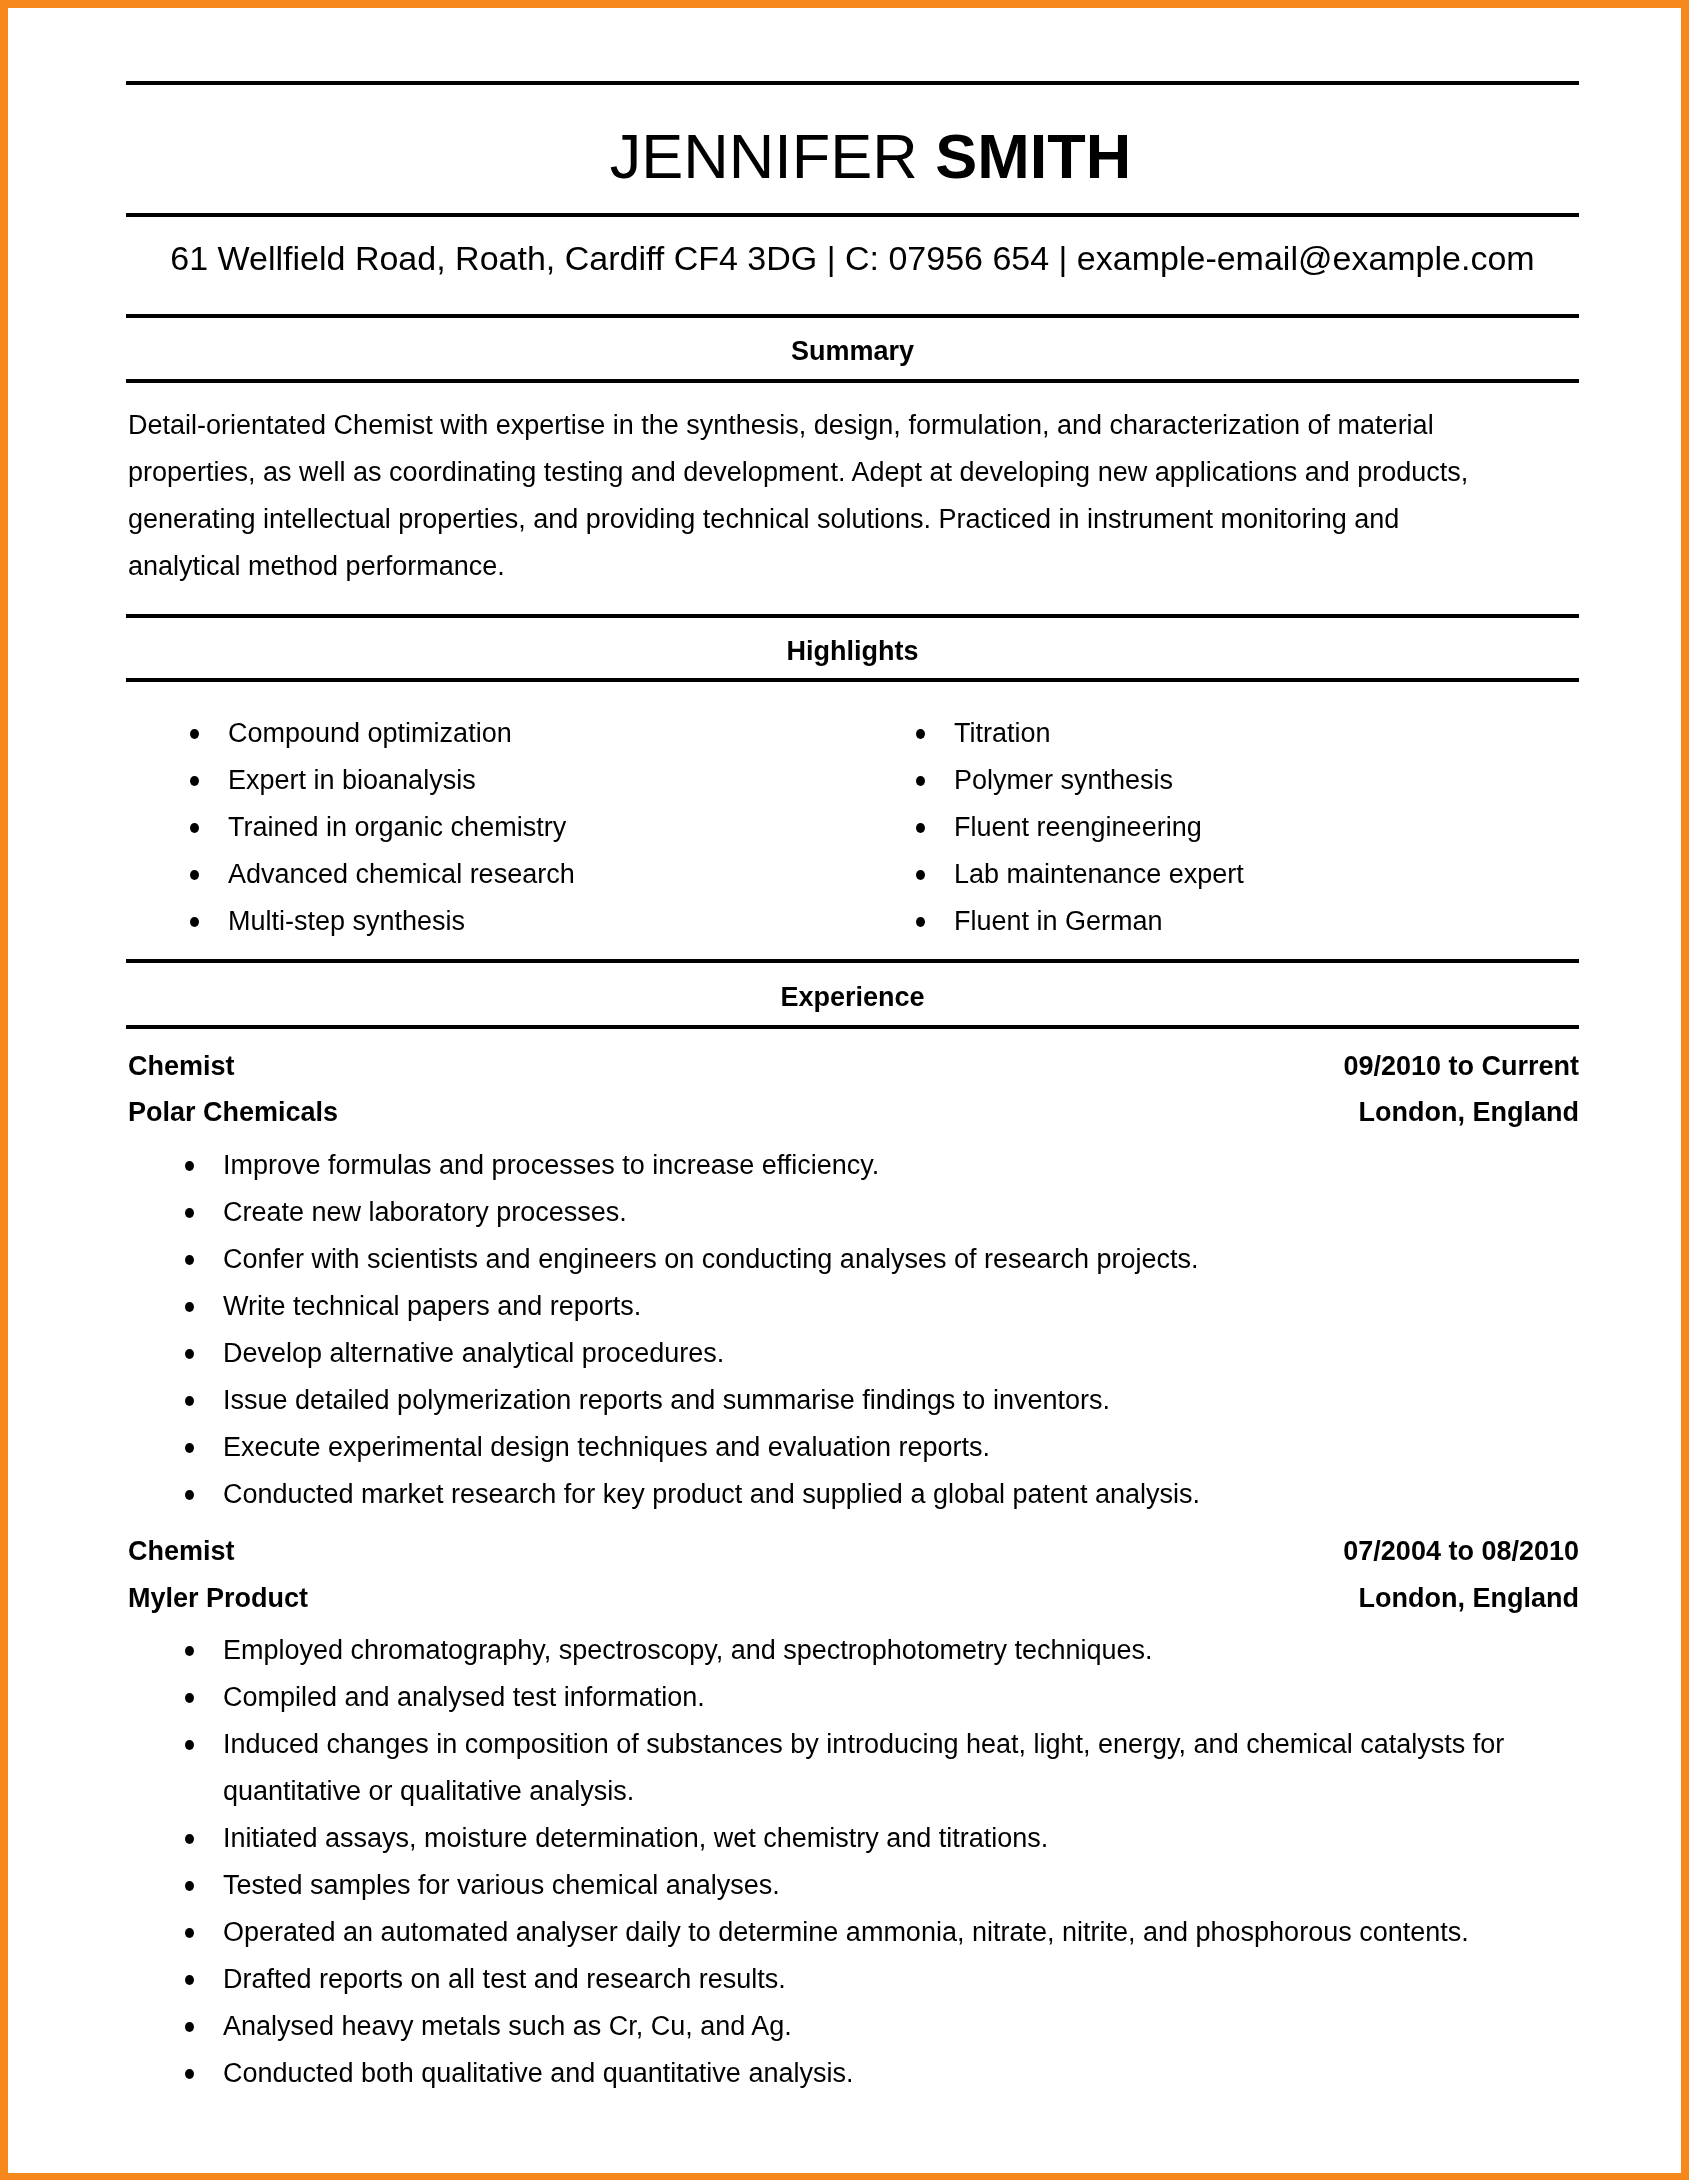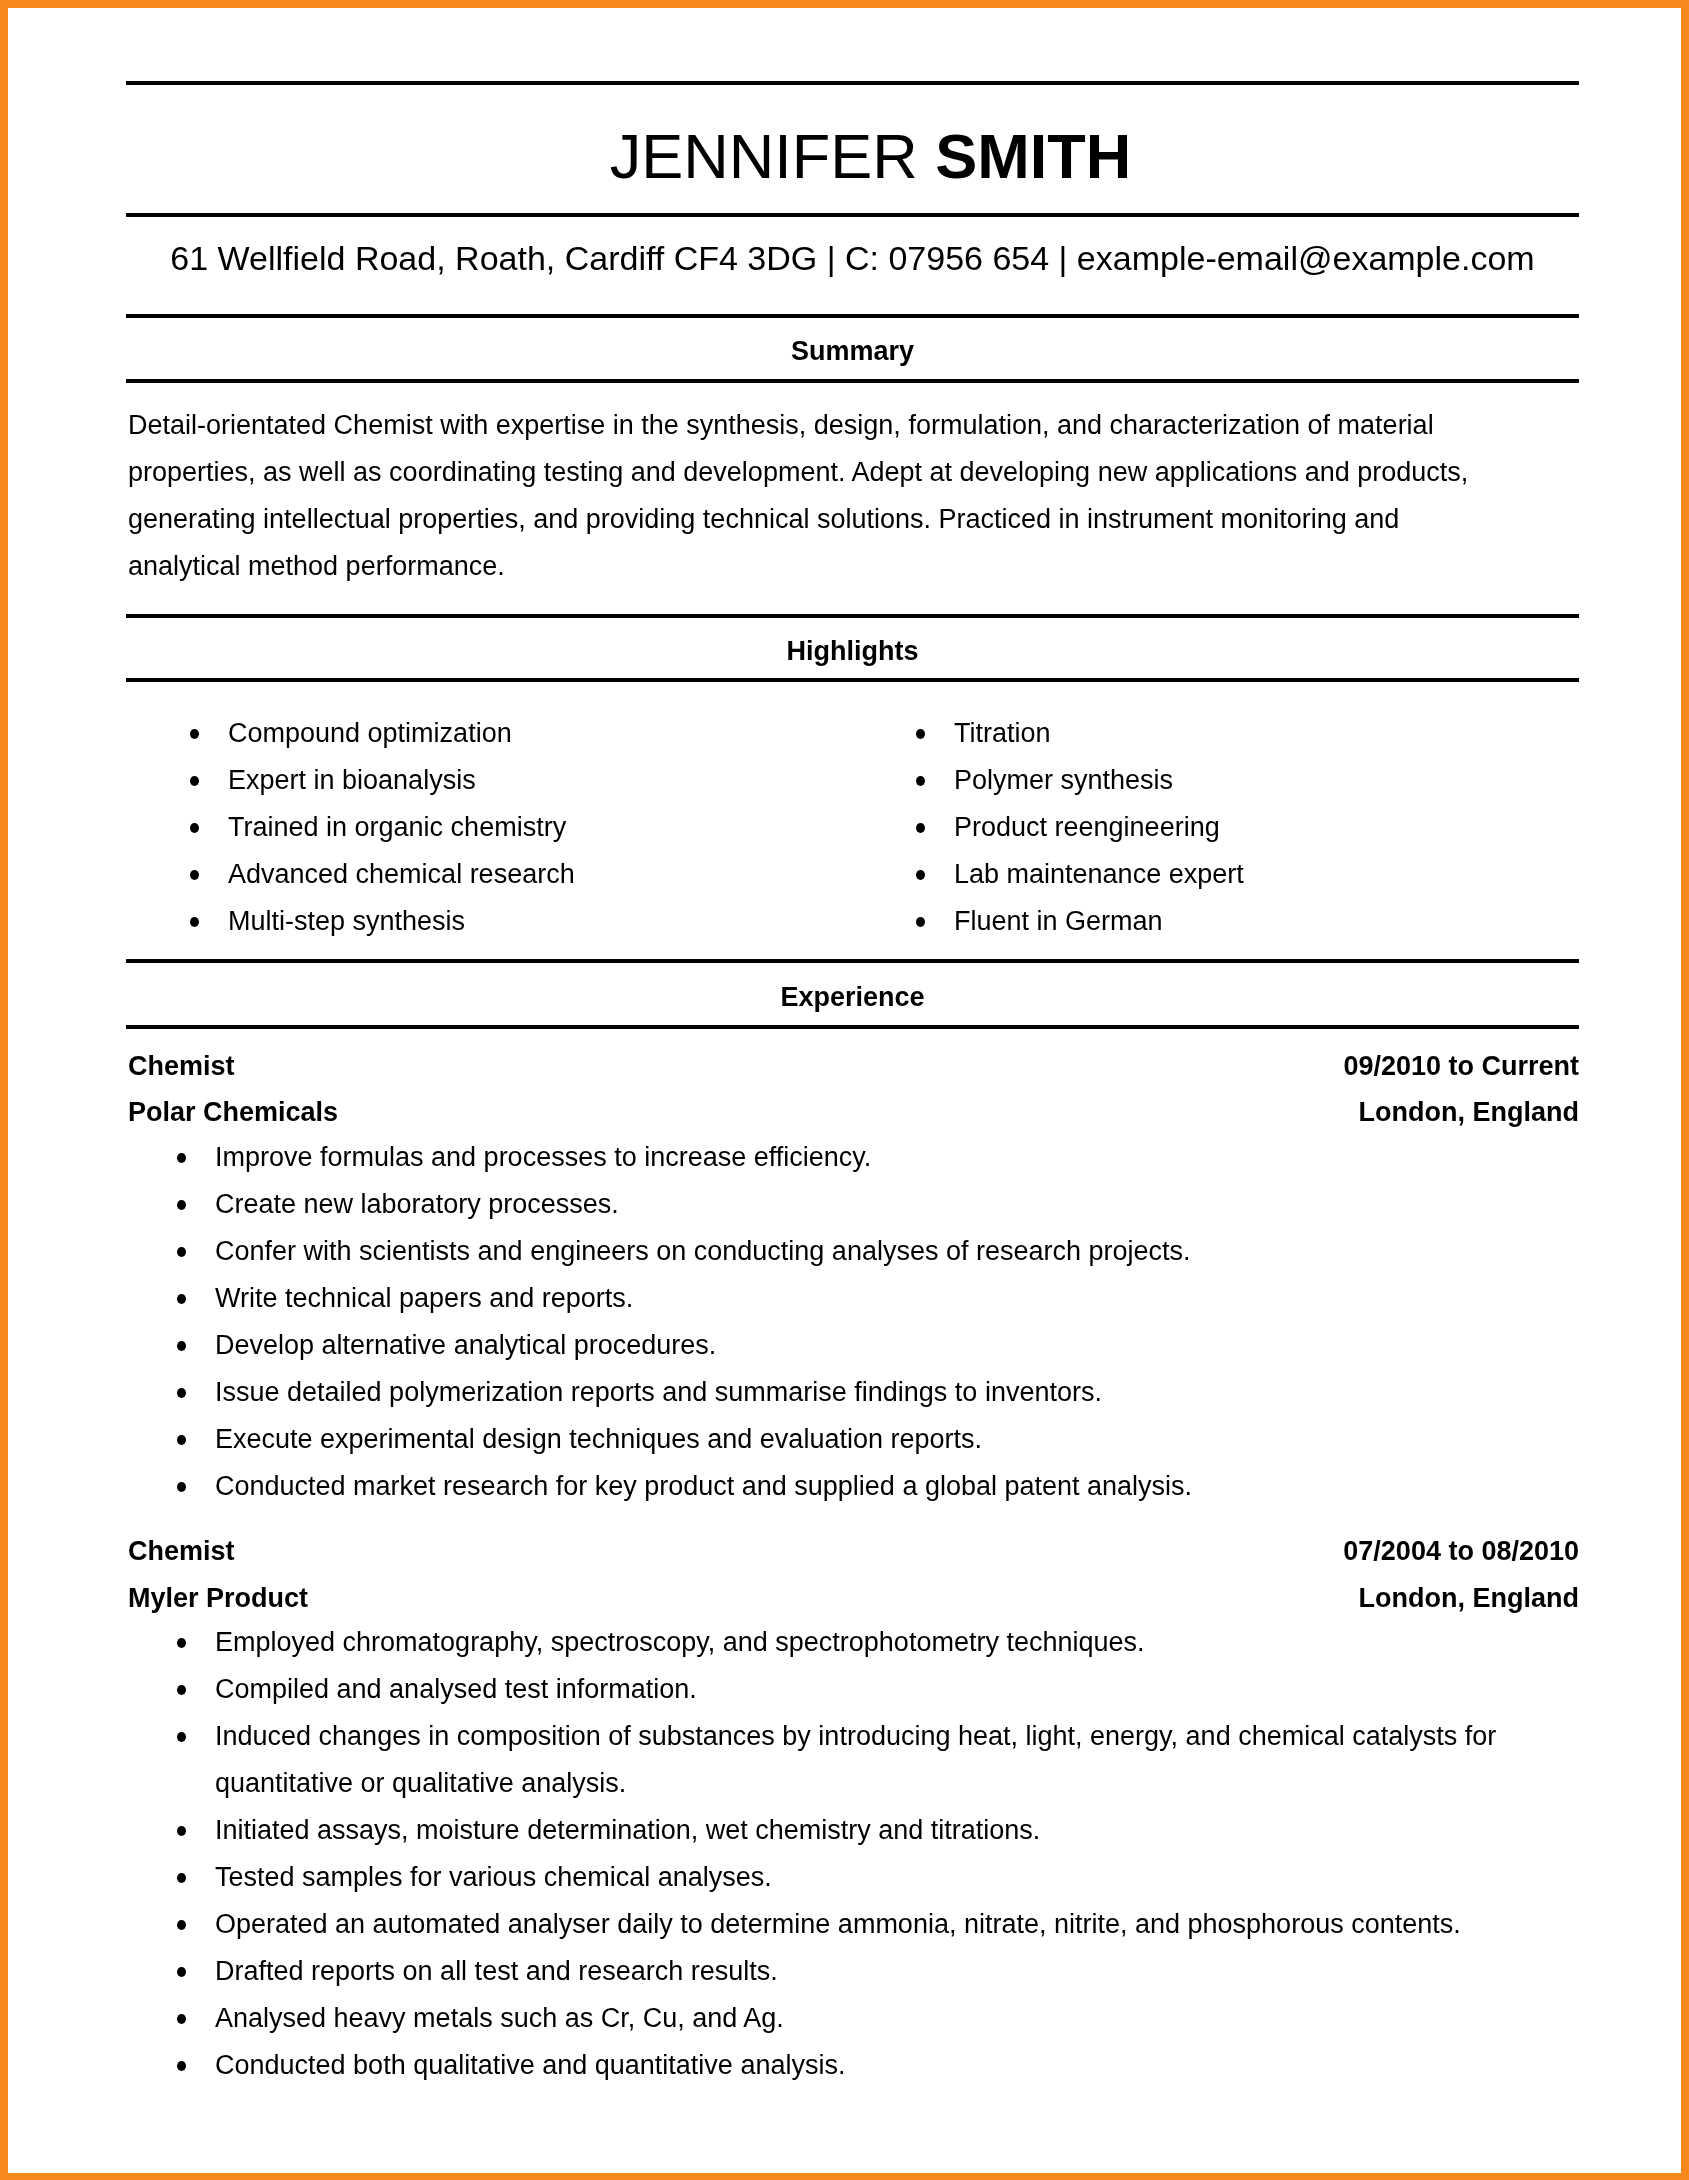--- a/index.html
+++ b/index.html
@@ -22,21 +22,21 @@
     .hl-col { position: absolute; top: 689px; list-style: none; margin: 13px; padding: 0; }
     .hl-col.left { left: 207px; }
     .hl-col.right { left: 933px; }
     .bul { position: relative; font-size: 27px; line-height: 47px; white-space: nowrap; }
     .bul .dot { position: absolute; left: -38px; top: 19px; width: 9.4px; height: 10.2px;
                 border-radius: 50%; background: #000; }
     .job-row { position: absolute; left: 120px; width: 1451px; font-weight: bold;
                font-size: 27px; line-height: 34px; }
     .job-row .l { position: absolute; left: 0; white-space: nowrap; }
     .job-row .r { position: absolute; right: 0; white-space: nowrap; text-align: right; }
-    .job-bullets { position: absolute; left: 207px; width: 1329px; list-style: none; margin: 0; padding: 0; }
+    .job-bullets { position: absolute; left: 207px; width: 1329px; list-style: none; margin: 8px; padding: 0; }
     .job-bullets .bul { white-space: normal; }
   </style>
 </head>
 <body>
 
 <div class="frame">
 
   <div class="rule" style="top:73px"></div>
   <div class="name">
     <span class="first">JENNIFER</span>
@@ -61,21 +61,21 @@
   <ul class="hl-col left">
     <li class="bul"><span class="dot"></span><span>Compound optimization</span></li>
     <li class="bul"><span class="dot"></span><span>Expert in bioanalysis</span></li>
     <li class="bul"><span class="dot"></span><span>Trained in organic chemistry</span></li>
     <li class="bul"><span class="dot"></span><span>Advanced chemical research</span></li>
     <li class="bul"><span class="dot"></span><span>Multi-step synthesis</span></li>
   </ul>
   <ul class="hl-col right">
     <li class="bul"><span class="dot"></span><span>Titration</span></li>
     <li class="bul"><span class="dot"></span><span>Polymer synthesis</span></li>
-    <li class="bul"><span class="dot"></span><span>Product reengineering</span></li>
+    <li class="bul"><span class="dot"></span><span>Fluent reengineering</span></li>
     <li class="bul"><span class="dot"></span><span>Lab maintenance expert</span></li>
     <li class="bul"><span class="dot"></span><span>Fluent in German</span></li>
   </ul>
 
   <div class="rule" style="top:951px"></div>
   <div class="section-title" style="top:972px">Experience</div>
   <div class="rule" style="top:1017px"></div>
 
   <div class="job-row" style="top:1041px">
     <span class="l">Chemist</span>

